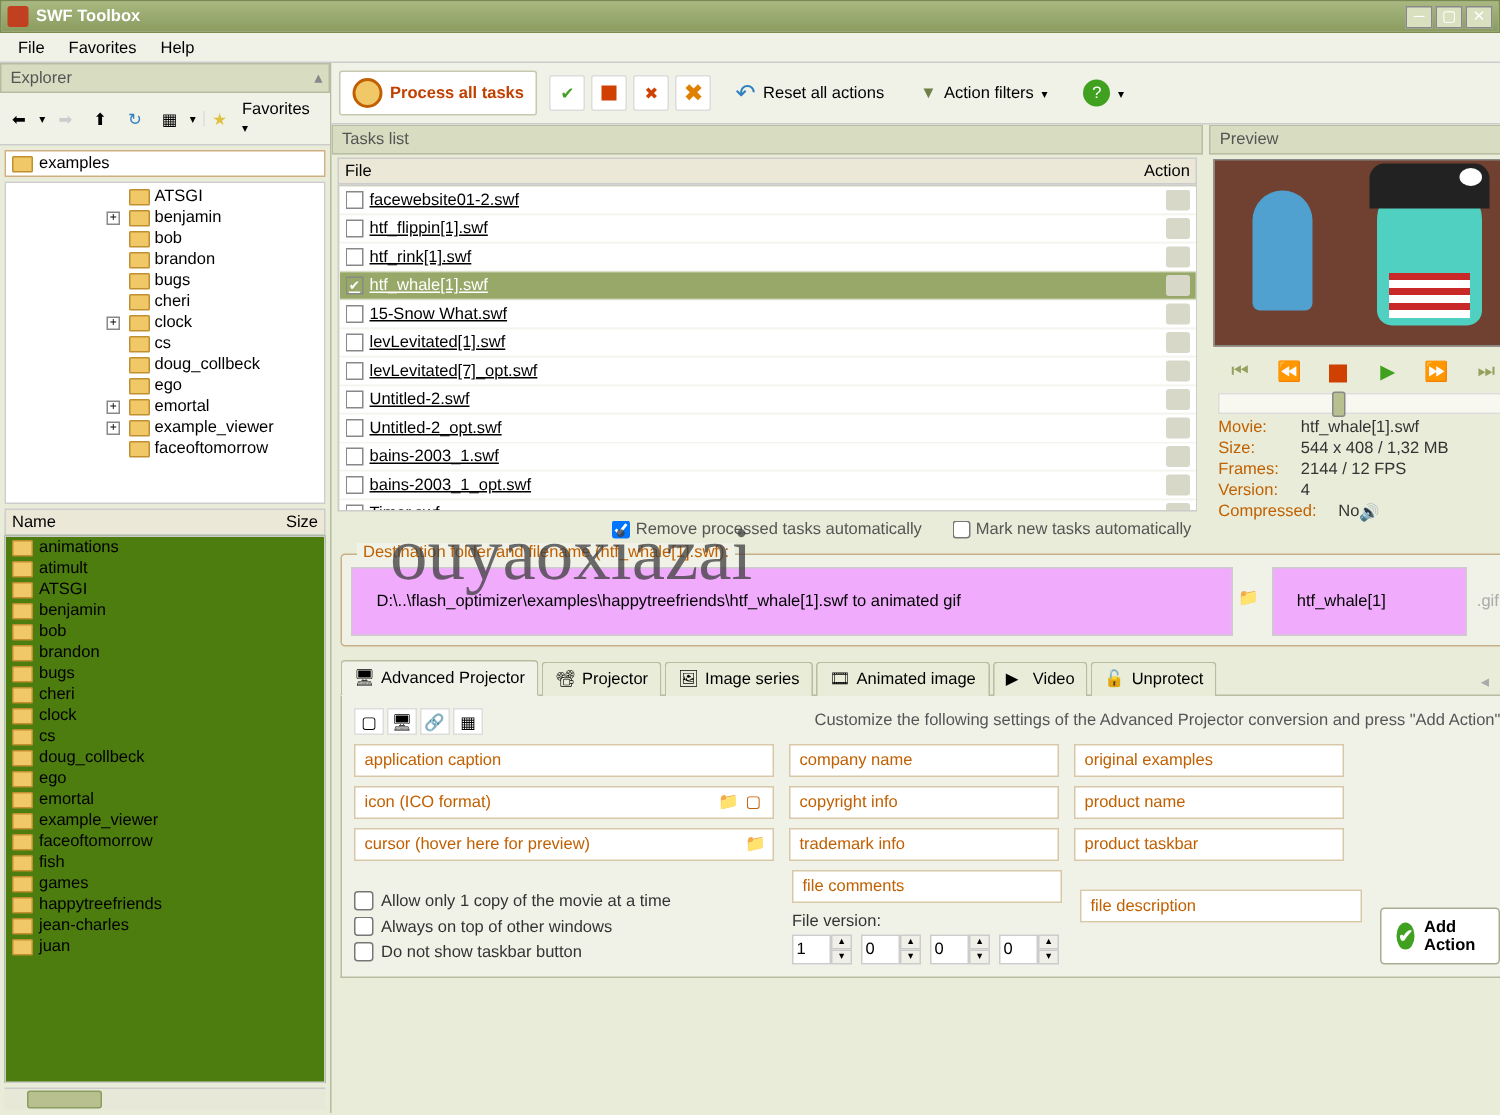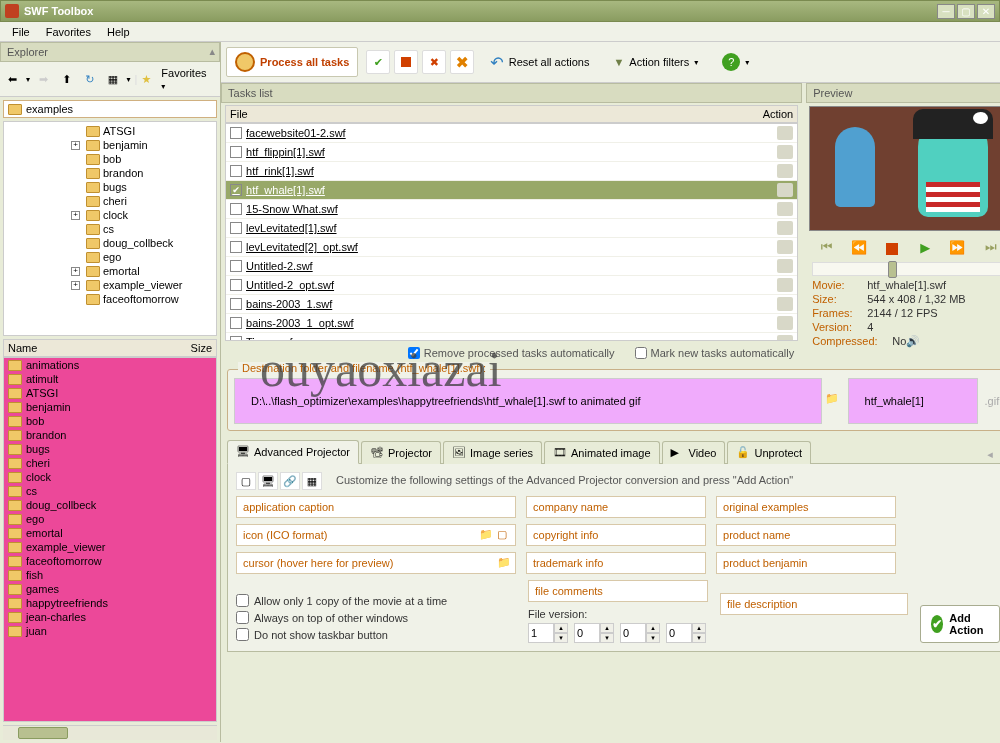--- a/index.html
+++ b/index.html
@@ -19,21 +19,21 @@
 .explorer-tools { background: #f0f2e8; padding: 3px; display: flex; align-items: center; gap: 4px; border-bottom: 1px solid #ccc; }
 .explorer-tools .tb { width: 20px; height: 18px; border: 1px solid transparent; display: inline-flex; align-items: center; justify-content: center; cursor: pointer; }
 .fav { padding: 2px 6px; cursor: pointer; }
 .path-bar { background: #fff; border: 1px solid #d0b080; margin: 3px; padding: 2px 4px; display: flex; align-items: center; gap: 4px; }
 .folder-ico { width: 14px; height: 11px; background: #f0c868; border: 1px solid #c09030; border-radius: 1px; display: inline-block; }
 .tree { background: #fff; margin: 0 3px; border: 1px solid #ccc; height: 215px; overflow: auto; padding: 2px; }
 .tree-item { display: flex; align-items: center; gap: 3px; padding: 1px 0; padding-left: 80px; white-space: nowrap; cursor: pointer; }
 .tree-item .exp { width: 9px; height: 9px; border: 1px solid #888; display: inline-flex; align-items: center; justify-content: center; font-size: 8px; line-height: 1; margin-left: -15px; margin-right: 3px; }
 .name-hdr { background: #ece8d8; border: 1px solid #ccc; margin: 3px 3px 0; display: flex; padding: 2px 4px; }
 .name-hdr span:first-child { flex: 1; }
-.file-list { background: #ec4899; border: 1px solid #ccc; margin: 0 3px 3px; flex: 1; overflow-y: auto; overflow-x: auto; }
+.file-list { background: #4d7c0f; border: 1px solid #ccc; margin: 0 3px 3px; flex: 1; overflow-y: auto; overflow-x: auto; }
 .file-item { display: flex; align-items: center; gap: 4px; padding: 1px 4px; cursor: pointer; white-space: nowrap; }
 .scroll-h { height: 15px; background: #e8e8d8; border-top: 1px solid #ccc; position: relative; margin: 0 3px 2px; }
 .scroll-thumb { position: absolute; left: 15px; width: 50px; top: 1px; bottom: 1px; background: #b8c090; border: 1px solid #8a9c60; border-radius: 2px; }
 .main-toolbar { background: #f0f2e8; padding: 5px; display: flex; align-items: center; gap: 8px; border-bottom: 1px solid #ccc; }
 .big-btn { border: 1px solid #c8c8b0; background: #fff; padding: 4px 8px; display: inline-flex; align-items: center; gap: 5px; cursor: pointer; border-radius: 2px; }
 .big-btn b { color: #c04000; }
 .tb-ico { width: 20px; height: 20px; display: inline-block; }
 .tb-group { display: flex; gap: 4px; align-items: center; }
 .tb-group .ico-btn { width: 24px; height: 24px; border: 1px solid #ddd; background: #fff; display: inline-flex; align-items: center; justify-content: center; cursor: pointer; border-radius: 2px; }
 .tasks-area { display: flex; }
@@ -75,21 +75,21 @@
 .dest-row .fico { width: 18px; height: 18px; cursor: pointer; }
 .tabs { display: flex; margin: 4px 6px 0; border-bottom: 1px solid #b8bca0; align-items: flex-end; }
 .tab { padding: 4px 8px; border: 1px solid #b8bca0; border-bottom: none; margin-right: 2px; background: #e8ecd8; cursor: pointer; display: flex; align-items: center; gap: 4px; border-radius: 3px 3px 0 0; position: relative; top: 1px; }
 .tab.active { background: #f0f2e8; border-bottom: 1px solid #f0f2e8; }
 .tab-ico { width: 14px; height: 14px; display: inline-block; }
 .tab-nav { margin-left: auto; display: flex; gap: 2px; color: #aaa; }
 .tab-nav span { cursor: pointer; padding: 2px 3px; }
 .tab-body { border: 1px solid #b8bca0; border-top: none; margin: 0 6px 4px; padding: 8px; background: #f0f2e8; }
 .mini-tb { display: flex; gap: 2px; float: left; }
 .mini-tb span { width: 20px; height: 18px; border: 1px solid #ddd; background: #fff; display: inline-flex; align-items: center; justify-content: center; cursor: pointer; }
-.instr { color: #555; margin-left: 100px; padding: 2px 0 10px; }
+.instr { color: #555; margin-left: 100px; padding: 2px 0 10px; text-align: right; }
 .field-grid { display: grid; grid-template-columns: 280px 180px 180px; gap: 6px 10px; clear: both; }
 .field { border: 1px solid #d8c8a8; background: #fff; padding: 4px 6px; color: #c06000; cursor: text; position: relative; }
 .field .fico2 { position: absolute; right: 4px; top: 3px; width: 14px; height: 14px; }
 .chk-row { display: flex; align-items: center; gap: 5px; padding: 2px 0; color: #333; }
 .chk-row input { width: 13px; height: 13px; }
 .bottom-row { display: flex; align-items: flex-end; gap: 12px; margin-top: 6px; }
 .chks-col { flex: none; width: 280px; }
 .fv-label { color: #333; margin-bottom: 3px; }
 .spinners { display: flex; gap: 6px; }
 .spin { display: flex; }
@@ -358,21 +358,21 @@
               <span>15-Snow What.swf</span>
               <span class="act"></span>
             </div>
             <div class="task-item">
               <span class="chk"></span>
               <span>levLevitated[1].swf</span>
               <span class="act"></span>
             </div>
             <div class="task-item">
               <span class="chk"></span>
-              <span>levLevitated[2]_opt.swf</span>
+              <span>levLevitated[7]_opt.swf</span>
               <span class="act"></span>
             </div>
             <div class="task-item">
               <span class="chk"></span>
               <span>Untitled-2.swf</span>
               <span class="act"></span>
             </div>
             <div class="task-item">
               <span class="chk"></span>
               <span>Untitled-2_opt.swf</span>
@@ -502,21 +502,21 @@
       <div class="instr">Customize the following settings of the Advanced Projector conversion and press "Add Action"</div>
       <div class="field-grid">
         <div class="field">application caption</div>
         <div class="field">company name</div>
         <div class="field">original examples</div>
         <div class="field"><span>icon (ICO format)</span><span class="fico2" style="right:22px;">📁</span><span class="fico2">▢</span></div>
         <div class="field">copyright info</div>
         <div class="field">product name</div>
         <div class="field"><span>cursor (hover here for preview)</span><span class="fico2">📁</span></div>
         <div class="field">trademark info</div>
-        <div class="field">product benjamin</div>
+        <div class="field">product taskbar</div>
       </div>
       <div class="bottom-row">
         <div class="chks-col">
           <div class="chk-row">
               <input type="checkbox" style="">
               <span>Allow only 1 copy of the movie at a time</span>
             </div>
           <div class="chk-row">
               <input type="checkbox" style="">
               <span>Always on top of other windows</span>

